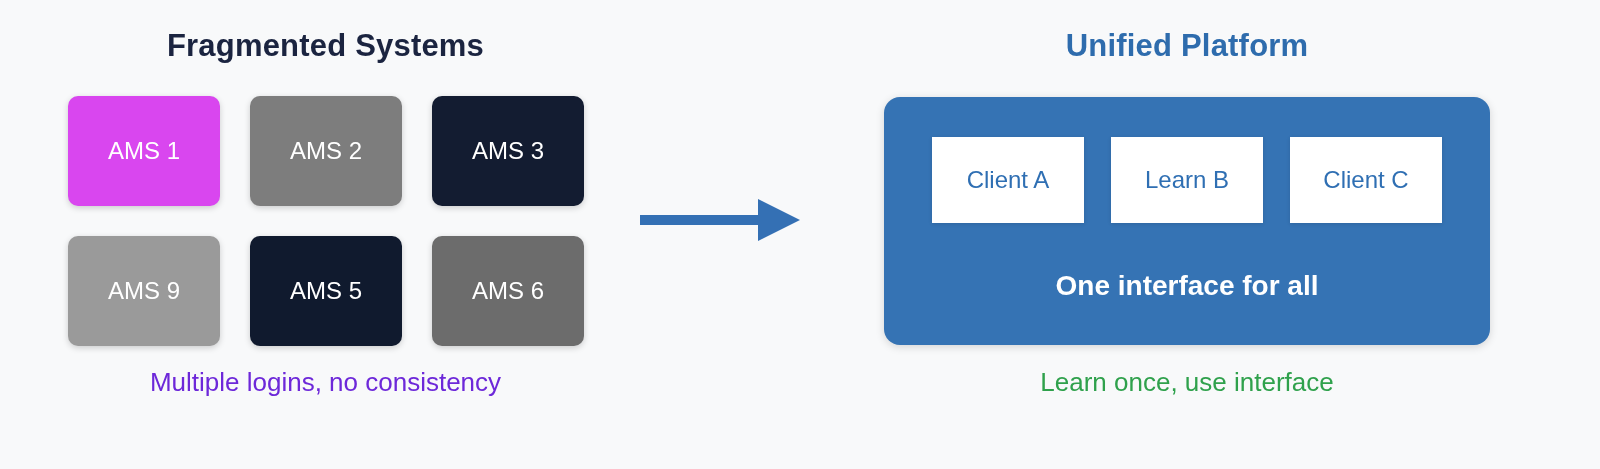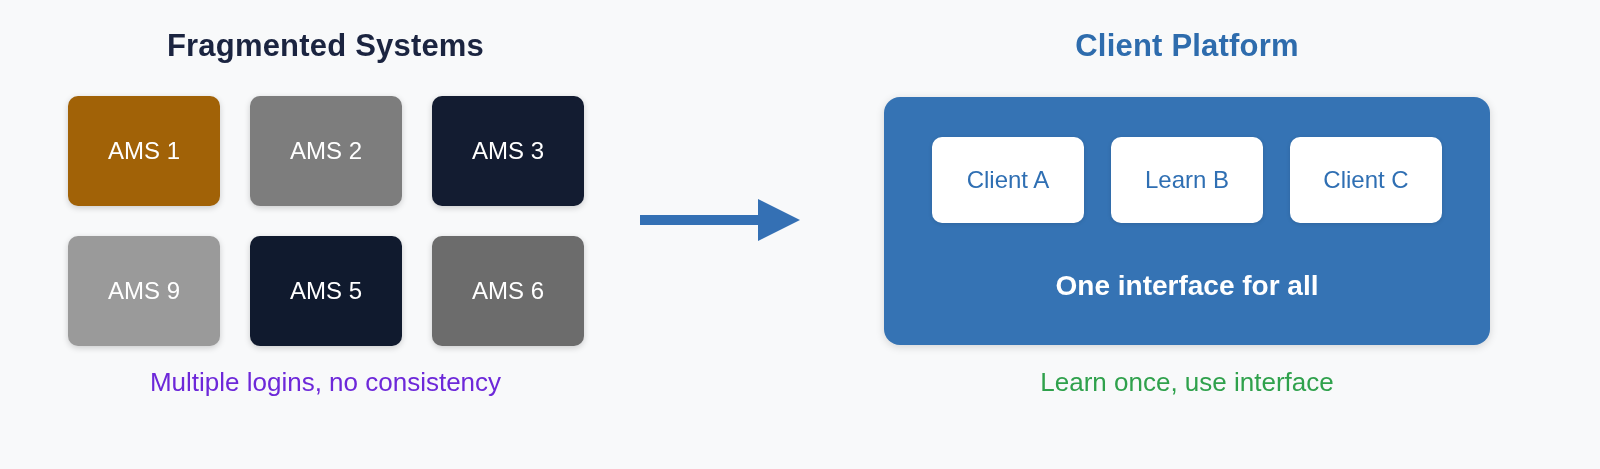--- a/index.html
+++ b/index.html
@@ -83,21 +83,21 @@
     right: 0;
     top: 40px;
     display: flex;
     justify-content: center;
     gap: 27px;
   }
   .client-card {
     width: 152px;
     height: 86px;
     background: #ffffff;
-    border-radius: 10px;
+    border-radius: 0;
     display: flex;
     align-items: center;
     justify-content: center;
     font-size: 24px;
     box-shadow: 0 1px 4px rgba(0,0,0,0.12);
   }
   .panel-text {
     position: absolute;
     left: 0;
     right: 0;
@@ -109,38 +109,38 @@
   }
 </style>
 </head>
 <body>
 
 <div class="canvas" style="background: rgb(248, 249, 250); padding-left: 12px;">
 
   <div class="section-title left" style="color: rgb(27, 36, 64);">Fragmented Systems</div>
 
   <div class="systems-grid">
-    <div class="system-box" style="background: #a16207;">AMS 1</div>
+    <div class="system-box" style="background: #d946ef;">AMS 1</div>
     <div class="system-box" style="background: rgb(125, 125, 125);">AMS 2</div>
     <div class="system-box" style="background: rgb(19, 28, 49);">AMS 3</div>
     <div class="system-box" style="background: rgb(154, 154, 154);">AMS 9</div>
     <div class="system-box" style="background: rgb(16, 26, 46);">AMS 5</div>
     <div class="system-box" style="background: rgb(108, 108, 108);">AMS 6</div>
   </div>
 
   <div class="caption left" style="color: #6d28d9;">Multiple logins, no consistency</div>
 
   <div class="arrow-wrap">
     <svg width="172" height="48" viewBox="0 0 172 48" xmlns="http://www.w3.org/2000/svg">
       <rect x="6" y="19" width="120" height="10" style="fill: rgb(52, 112, 180);"></rect>
       <polygon points="124,3 166,24 124,45" style="fill: rgb(52, 112, 180);"></polygon>
     </svg>
   </div>
 
-  <div class="section-title right" style="color: rgb(46, 108, 173);">Client Platform</div>
+  <div class="section-title right" style="color: rgb(46, 108, 173);">Unified Platform</div>
 
   <div class="platform-panel" style="background: rgb(53, 115, 180);">
     <div class="clients-row">
       <div class="client-card" style="color: rgb(47, 111, 179);">Client A</div>
       <div class="client-card" style="color: rgb(47, 111, 179);">Learn B</div>
       <div class="client-card" style="color: rgb(47, 111, 179);">Client C</div>
     </div>
     <div class="panel-text" style="color: rgb(255, 255, 255);">One interface for all</div>
   </div>
 

